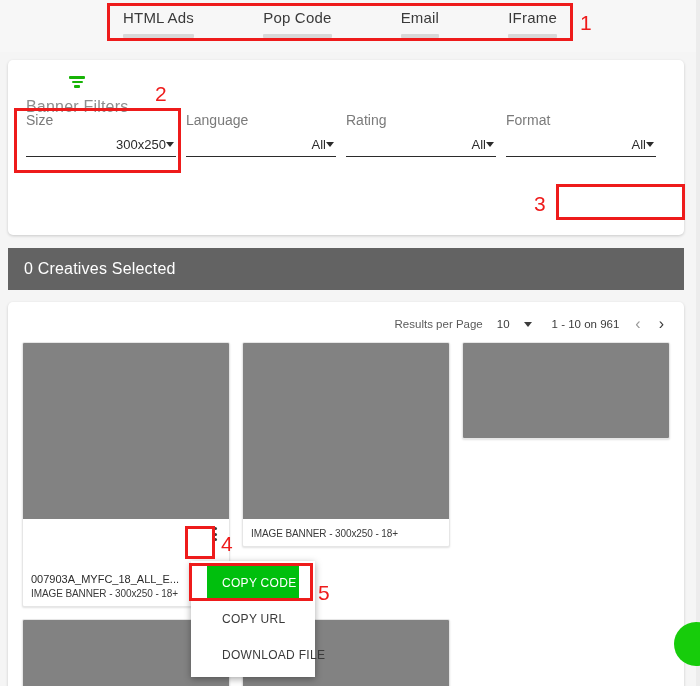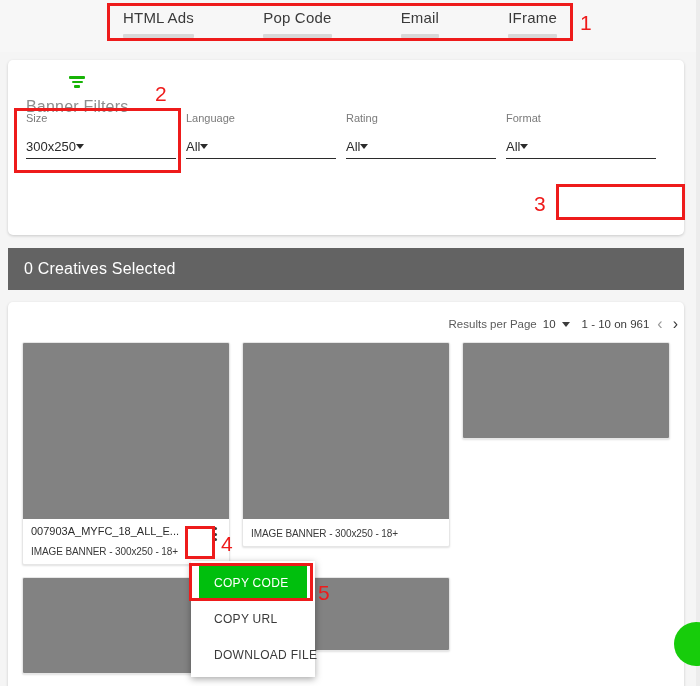--- a/index.html
+++ b/index.html
@@ -46,23 +46,23 @@
   }
   .funnel{ width:16px; height:13px; position:relative; display:block; }
   .funnel i{ display:block; background:#17b306; border-radius:1px; margin:0 auto 2px auto;}
   .funnel i:nth-child(1){ width:16px; height:2.5px;}
   .funnel i:nth-child(2){ width:11px; height:2.5px;}
   .funnel i:nth-child(3){ width:6px;  height:2.5px;}
   .filter-title{ font-size:16px; color:#8d8d8d; letter-spacing:.2px;}
 
   .fields{ position:absolute; left:18px; top:52px; width:640px; display:flex; }
   .field{ width:160px; margin-right:10px; position:relative; }
-  .field-label{ font-size:11px; color:#7a7a7a; margin-bottom:15px; display:block;}
+  .field-label{ font-size:14px; color:#7a7a7a; margin-bottom:9px; display:block;}
   .field-value-row{
-    display:flex; align-items:center; justify-content:flex-start;
+    display:flex; align-items:center; justify-content:flex-end;
     border-bottom:1.5px solid #2b2b2b; padding-bottom:4px;
   }
   .field-value{ font-size:13px; color:#2b2b2b; }
   .caret{
     width:0;height:0;border-left:4.5px solid transparent;border-right:4.5px solid transparent;
     border-top:5.5px solid #2b2b2b; margin-right:2px;
   }
 
   .apply-btn{
     position:absolute; right:23px; bottom:23px;
@@ -81,22 +81,22 @@
   }
 
   
   .results-card{
     position:absolute; left:8px; top:302px; width:676px; height:392px;
     background:#fff; border-radius:5px;
     box-shadow:0 1px 3px rgba(0,0,0,.18);
     overflow:hidden;
   }
   .results-toolbar{
-    position:absolute; right:4px; top:14px;
-    display:flex; align-items:center; gap:6px;
+    position:absolute; right:18px; top:14px;
+    display:flex; align-items:center; gap:14px;
     font-size:11.5px; color:#5a5a5a;
   }
   .rpp-label{ color:#5a5a5a; }
   .rpp-value{ color:#3c3c3c; }
   .rpp-caret{
     width:0;height:0;border-left:4px solid transparent;border-right:4px solid transparent;
     border-top:5px solid #3c3c3c;
   }
   .range{ color:#3c3c3c; margin-left:6px;}
   .chev{ font-size:16px; color:#3c3c3c; cursor:pointer; line-height:1; padding:0 2px;}
@@ -108,33 +108,33 @@
     display:flex; flex-wrap:wrap; gap:12px;
   }
   .card{
     width:208px; background:#fff; border:1px solid #e6e6e6;
     border-radius:2px; box-shadow:0 1px 2px rgba(0,0,0,.12);
     overflow:hidden; align-self:flex-start;
   }
   .thumb{ width:100%; background:#828282; display:block; }
   .card-body{ padding:6px 6px 7px 8px; }
   .card-row{ display:flex; align-items:flex-start; justify-content:space-between; }
-  .card-title{ font-size:11px; color:#2b2b2b; white-space:nowrap; overflow:hidden;}
+  .card-title{ font-size:11px; color:#2b2b2b; white-space:nowrap; overflow:hidden;margin-top:48px;}
   .card-sub{ font-size:10px; color:#3a3a3a; margin-top:3px; letter-spacing:-.1px;}
   .kebab{
     width:16px; height:18px; display:flex; flex-direction:column;
     align-items:center; justify-content:center; gap:2.5px; cursor:pointer; flex:none;
   }
   .kebab span{ width:3px;height:3px;border-radius:50%;background:#3a3a3a; display:block;}
 
   
   .ctx-menu{
     position:absolute; left:191px; top:561px; width:124px;
     background:#fff; box-shadow:0 2px 7px rgba(0,0,0,.35); z-index:40;
-    padding:4px 8px;
+    padding:4px 16px;
   }
   .ctx-item{
     font-size:12px; color:#3a3a3a; padding:11px 0 11px 15px;
     letter-spacing:.3px; cursor:pointer; white-space:nowrap;
   }
   .ctx-item.hl{ background:#00bf0d; color:#fff; font-weight:normal; }
 
   
   .fab{
     position:absolute; right:-18px; bottom:20px;

